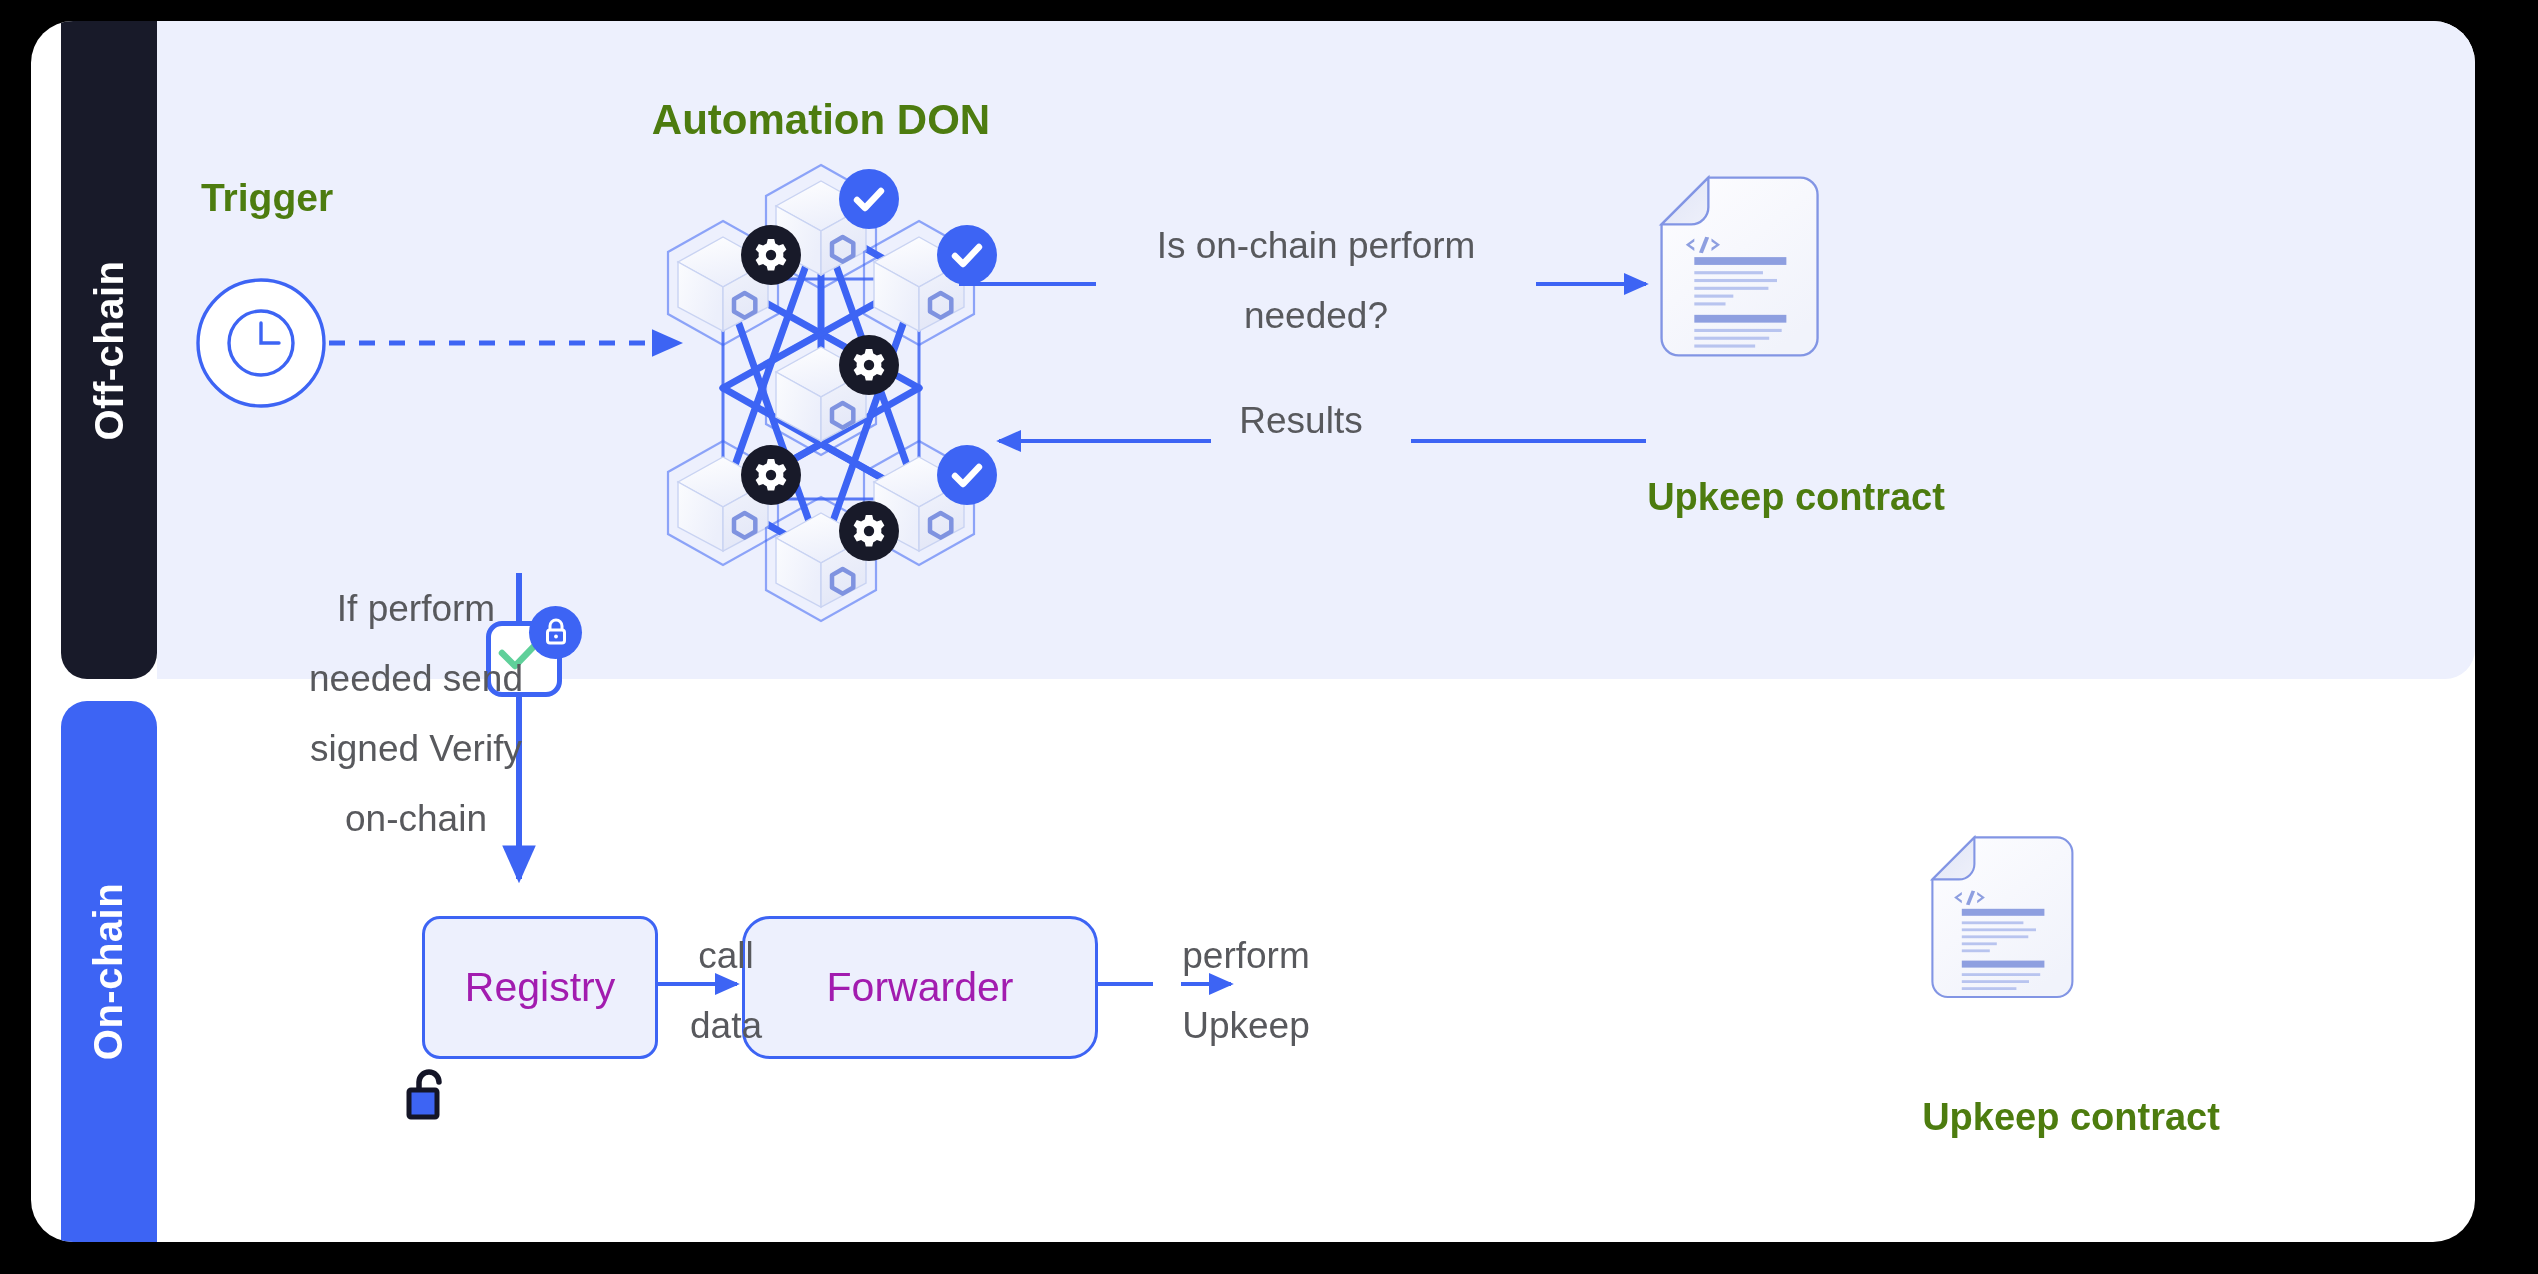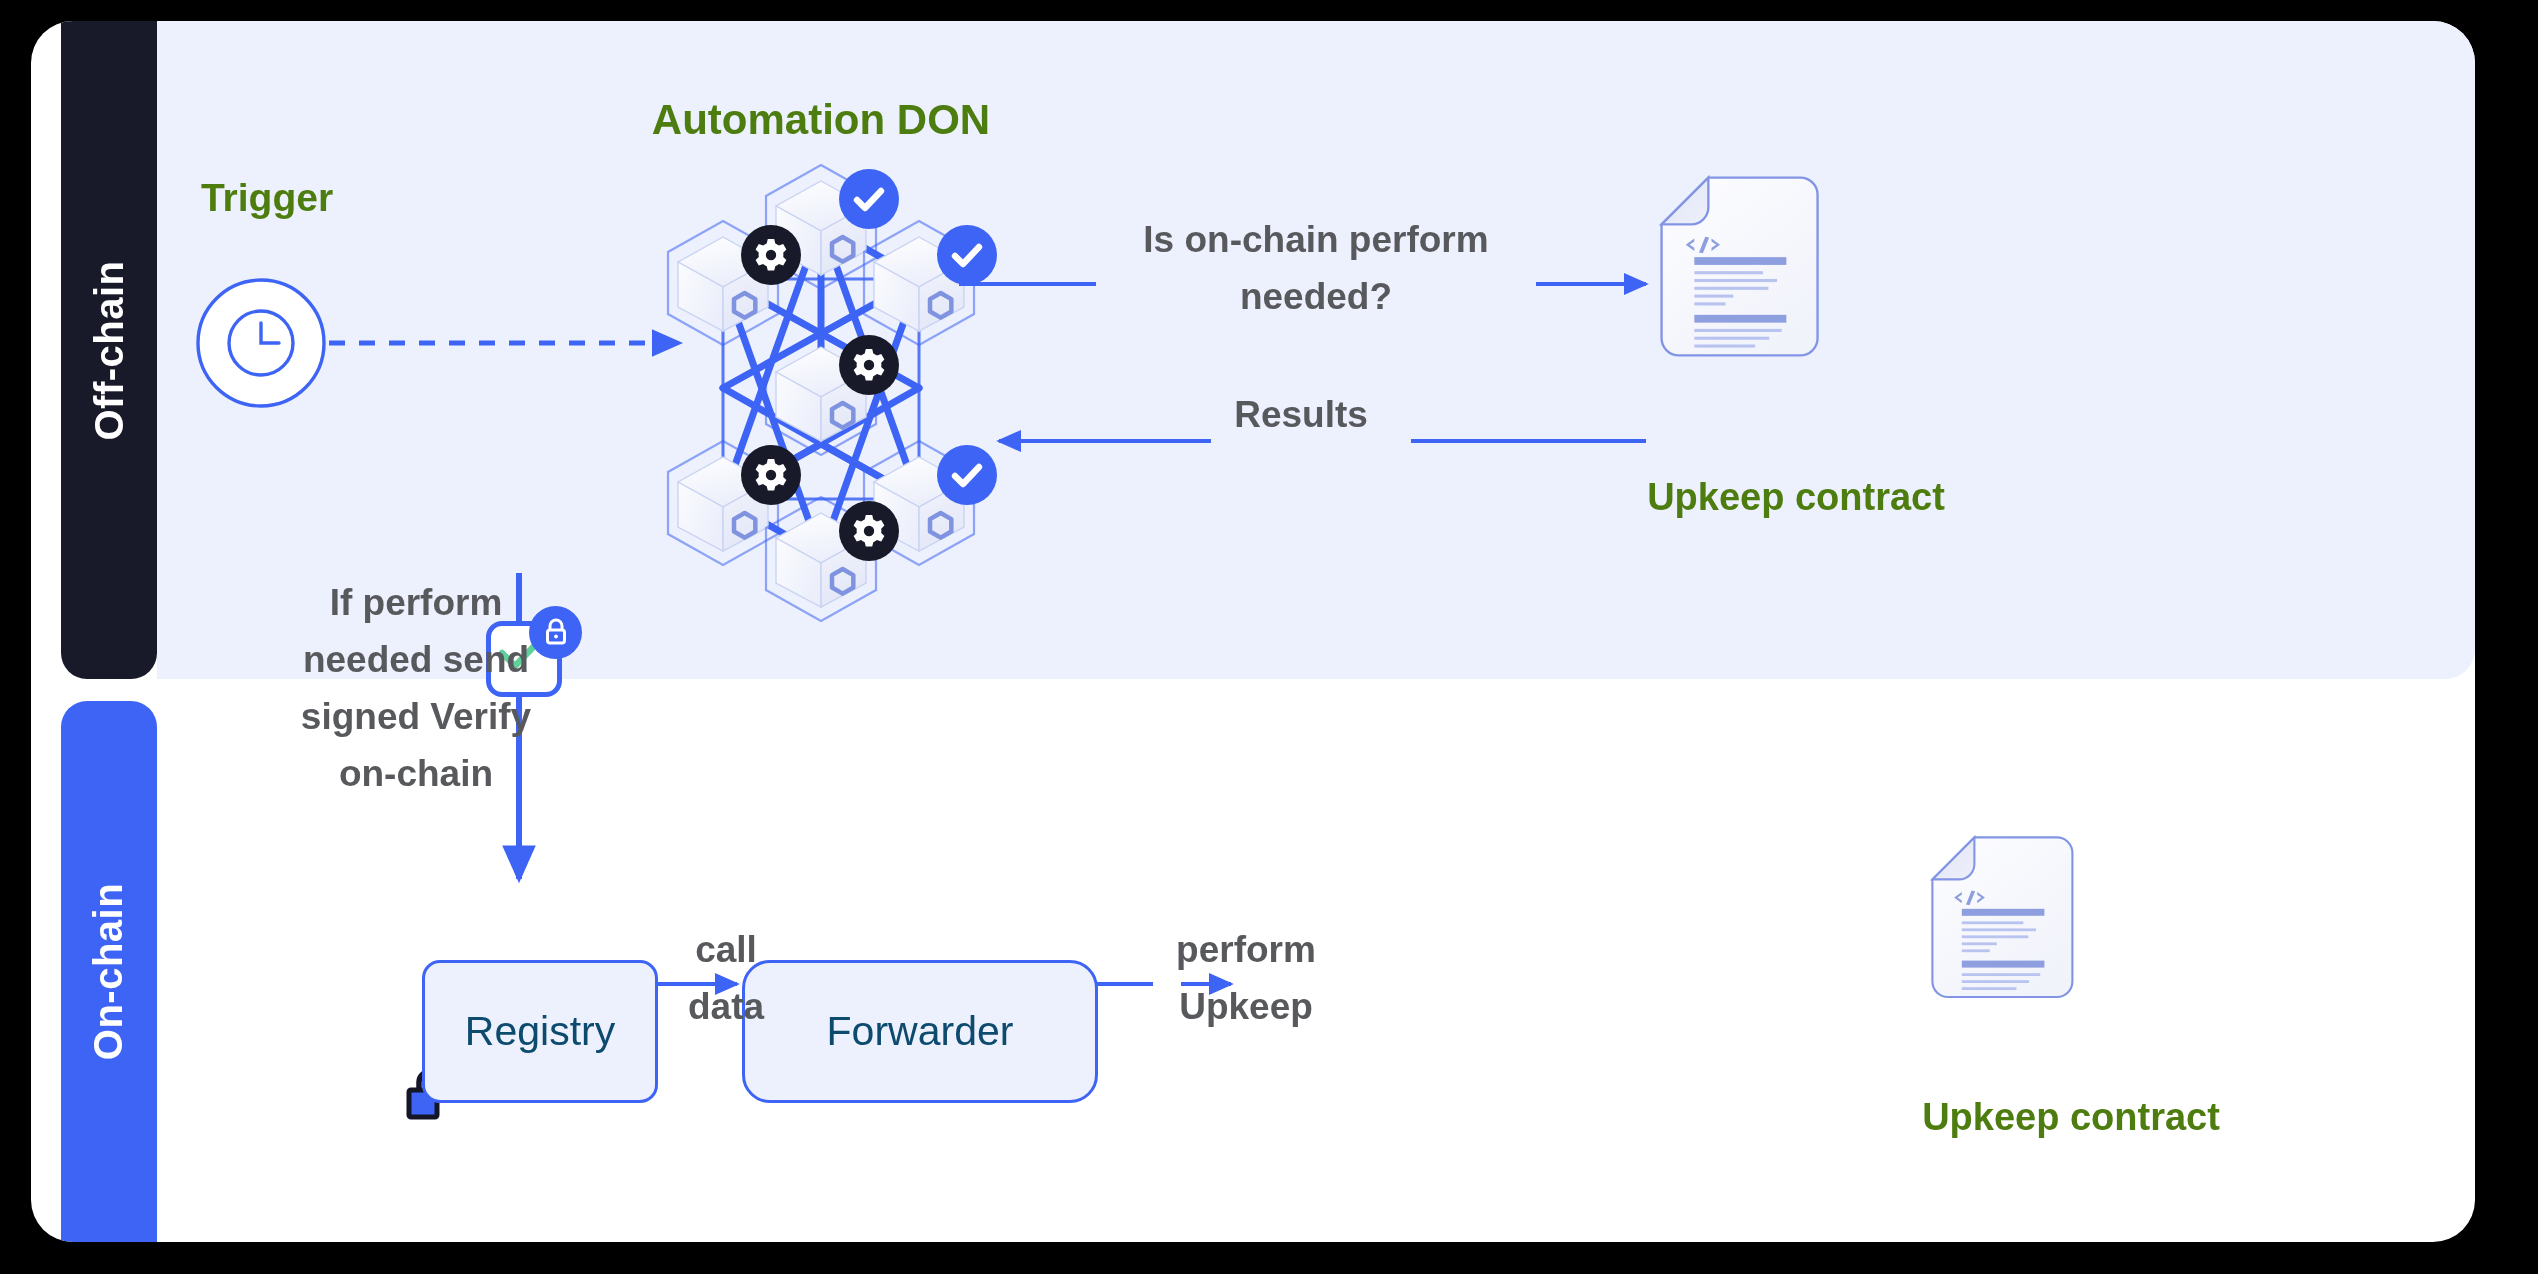--- a/index.html
+++ b/index.html
@@ -23,26 +23,26 @@
   #offchain-panel{
     position:absolute;left:126px;top:0px;width:2318px;height:658px;
     background:#edf0fd;border-bottom-right-radius:30px;border-bottom-left-radius:0px;
     border-top-right-radius:30px;
   }
 
   
   #art{position:absolute;left:0;top:0;width:2444px;height:1221px;}
 
   
-  .lbl{position:absolute;color:#58595d;font-size:37px;line-height:57px;text-align:center;white-space:pre-line;font-weight:bold;}
+  .lbl{position:absolute;color:#58595d;font-size:37px;line-height:70px;text-align:center;white-space:pre-line;}
   .hdr{position:absolute;color:#4d7c0f;font-size:39px;font-weight:bold;text-align:center;white-space:nowrap;}
 
   
   .pbox{position:absolute;background:#edf0fd;border:3px solid #3d64f4;border-radius:18px;
-        display:flex;align-items:center;justify-content:center;color:#0c4a6e;font-size:41px;margin-top:44px;}
+        display:flex;align-items:center;justify-content:center;color:#a21caf;font-size:41px;}
   #box-registry{left:391px;top:895px;width:230px;height:137px;}
   #box-forwarder{left:711px;top:895px;width:350px;height:137px;border-radius:28px;}
 
   
   #sig-box{position:absolute;left:455px;top:600px;width:66px;height:66px;background:#fff;
            border:5px solid #3d64f4;border-radius:16px;}
   #sig-lock{position:absolute;left:498px;top:585px;width:53px;height:53px;background:#3d64f4;border-radius:50%;}
 
   
   #unlock{position:absolute;left:375px;top:1047px;width:42px;height:54px;}

